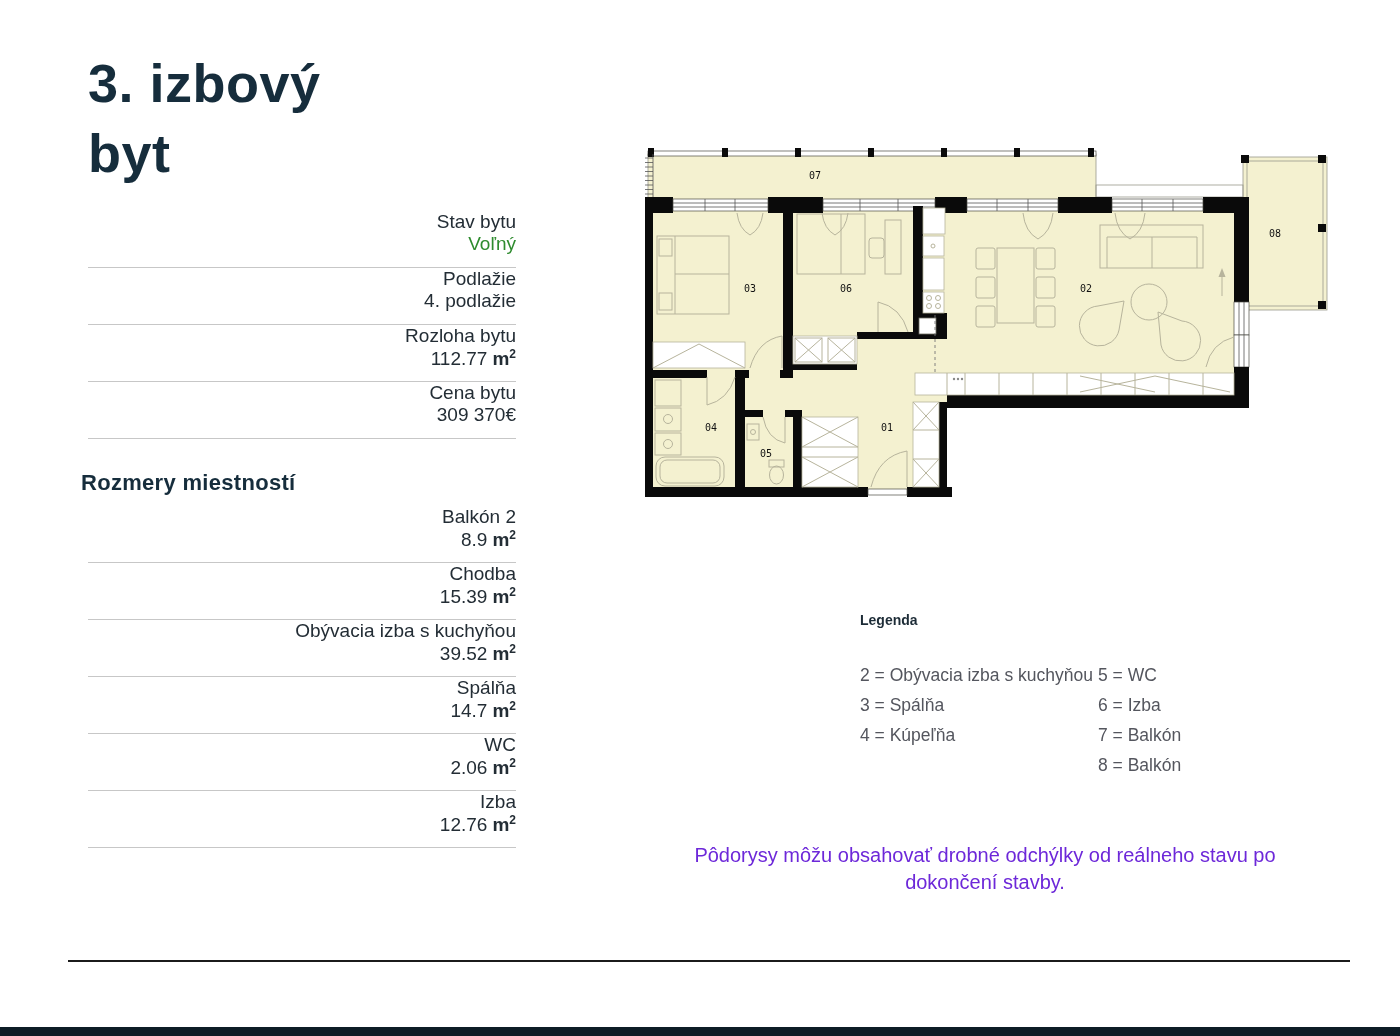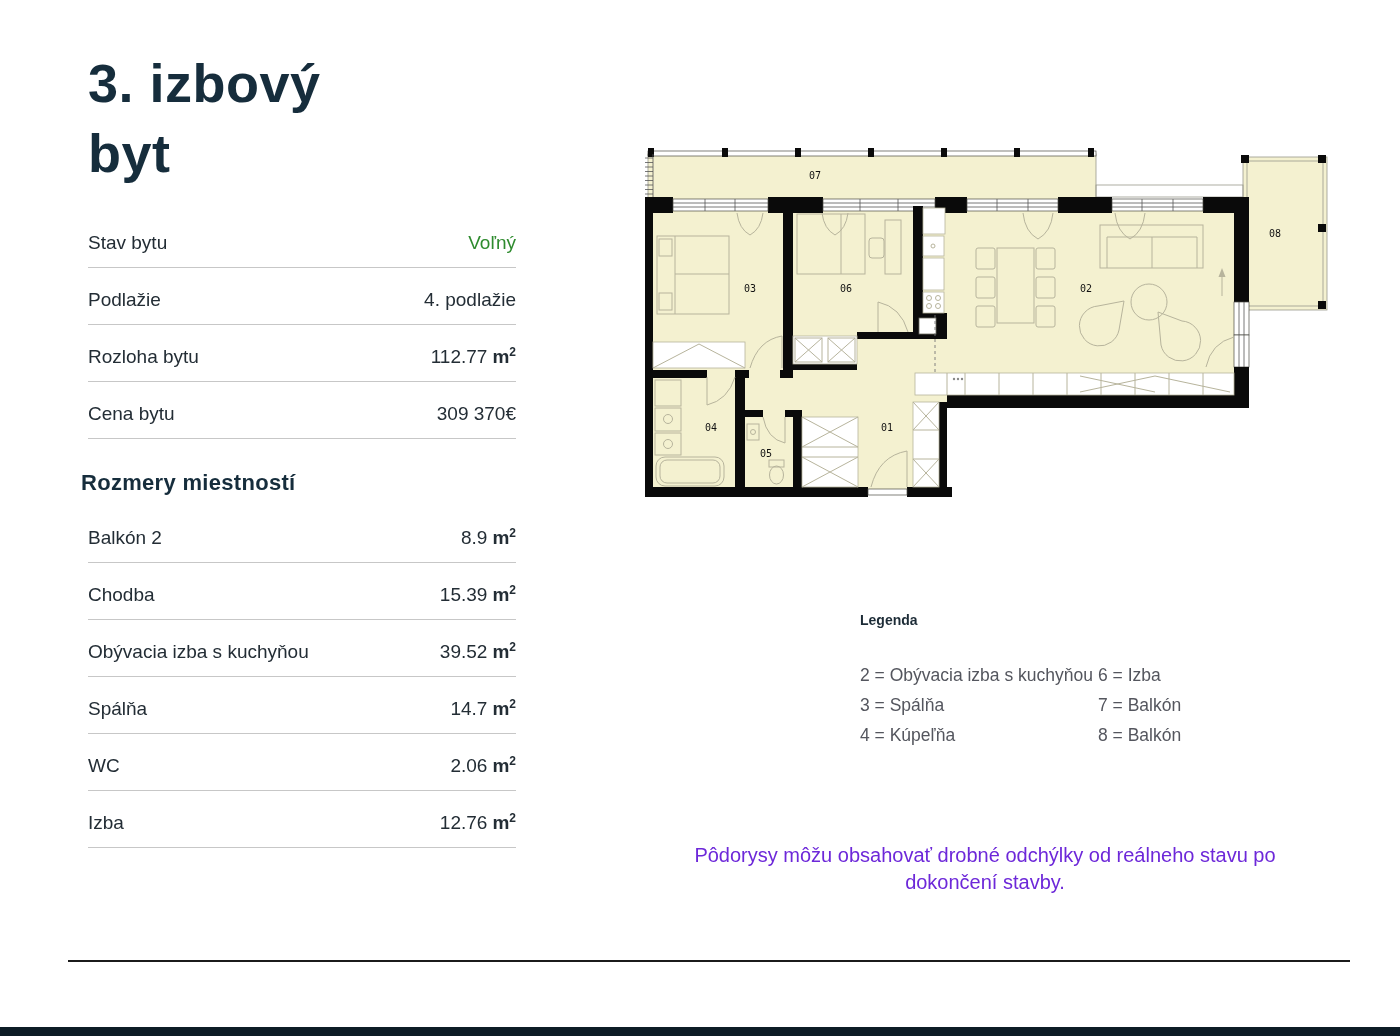--- a/index.html
+++ b/index.html
@@ -9,21 +9,21 @@
   .title{position:absolute;left:88px;top:48px;display:flex;color:#162d3c;
          font-size:54px;font-weight:700;line-height:70px;letter-spacing:.5px;gap:36px;}
   .title .t-left{width:277px;}
   .title .t-right{width:155px;}
   
   .tbl{position:absolute;left:88px;width:428px;}
   .info-tbl{top:211px;}
   .rooms-tbl{top:506px;}
   .row{height:57px;box-sizing:border-box;border-bottom:1px solid #c7c7c7;
        display:flex;justify-content:space-between;align-items:flex-end;
-       padding-bottom:13px;font-size:19px;}
+       padding-bottom:13px;font-size:19px;flex-direction:column;}
   .lab{color:#232d35;}
   .val{color:#232d35;text-align:left;white-space:nowrap;}
   .green{color:#2e8b2e;}
   .unit{font-weight:700;margin-left:5px;}
   .unit sup{font-size:12px;}
   .sec-head{position:absolute;left:81px;top:470px;font-size:22px;font-weight:700;
             color:#162d3c;letter-spacing:.3px;}
   
   .legend-h{position:absolute;left:860px;top:612px;font-size:14px;font-weight:700;color:#1d2c37;}
   .legend-col{position:absolute;top:660px;font-size:17.5px;line-height:30px;color:#54565e;}
@@ -271,20 +271,21 @@
     </g>
   </svg>
 
   <div class="legend-h">Legenda</div>
   <div class="legend-col legend-c1">
     <div>2 = Obývacia izba s kuchyňou</div>
     <div>3 = Spálňa</div>
     <div>4 = Kúpeľňa</div>
   </div>
   <div class="legend-col legend-c2">
+    <div>5 = WC</div>
     <div>6 = Izba</div>
     <div>7 = Balkón</div>
     <div>8 = Balkón</div>
   </div>
 
   <div class="note">Pôdorysy môžu obsahovať drobné odchýlky od reálneho stavu po dokončení stavby.</div>
 
   <div class="divider"></div>
   <div class="footer-bar"></div>
 </div>

